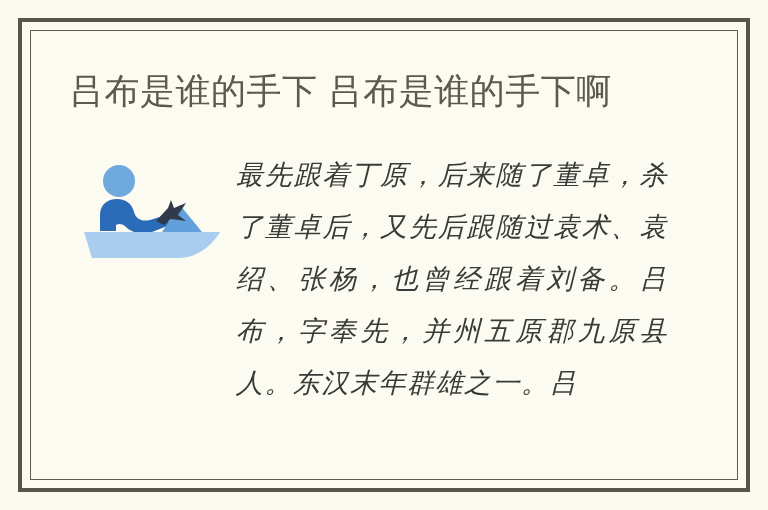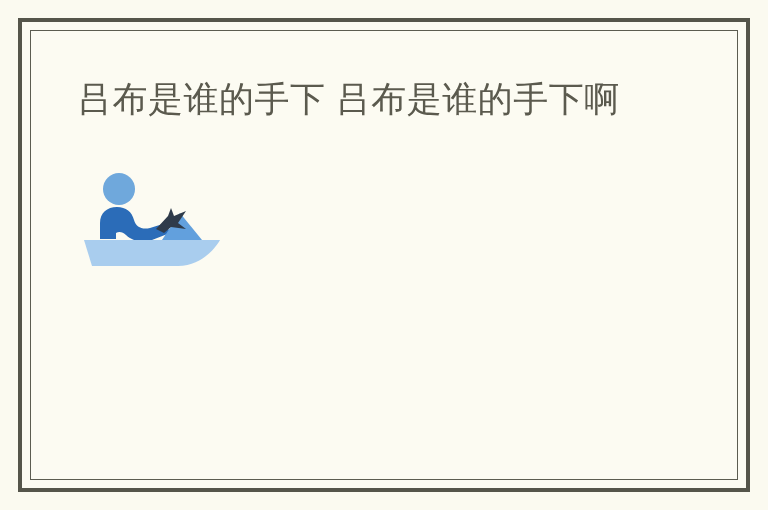--- a/index.html
+++ b/index.html
@@ -51,21 +51,21 @@
     left: 0;
     top: 0;
     right: 0;
     bottom: 0;
     box-sizing: border-box;
     padding: 26px 30px 0 30px;
   }
 
   
   .article-title {
-    margin: 16px;
+    margin: 8px;
     padding: 0;
     font-family: "Liberation Sans", "DejaVu Sans", sans-serif;
     font-size: 35px;
     line-height: 52px;
     font-weight: 400;
     color: #5b5a4e;
     letter-spacing: 0.5px;
     max-width: 600px;
   }
 
@@ -123,19 +123,20 @@
                        C68 76 58 74 52 68 C49 65 45 64 42 66 L42 72 Z" fill="#2b6cb8"></path>
 
               <path d="M88 73 L106 46 L128 73 Z" fill="#62a0dd"></path>
 
               <path d="M82 62 L94 49 L97 41 L100 49 L112 44 L104 56 L112 62 L97 60 L90 66 Z" fill="#2f3b4a"></path>
 
               <path d="M10 73 L146 73 C146 73 132 99 104 99 L18 99 Z" fill="#a9cdee"></path>
             </svg>
           </div>
 
+          <div class="article-body">最先跟着丁原，后来随了董卓，杀了董卓后，又先后跟随过袁术、袁绍、张杨，也曾经跟着刘备。吕布，字奉先，并州五原郡九原县人。东汉末年群雄之一。吕</div>
 
         </div>
 
       </div>
     </div>
   </div>
 </div>
 
 </body></html>

